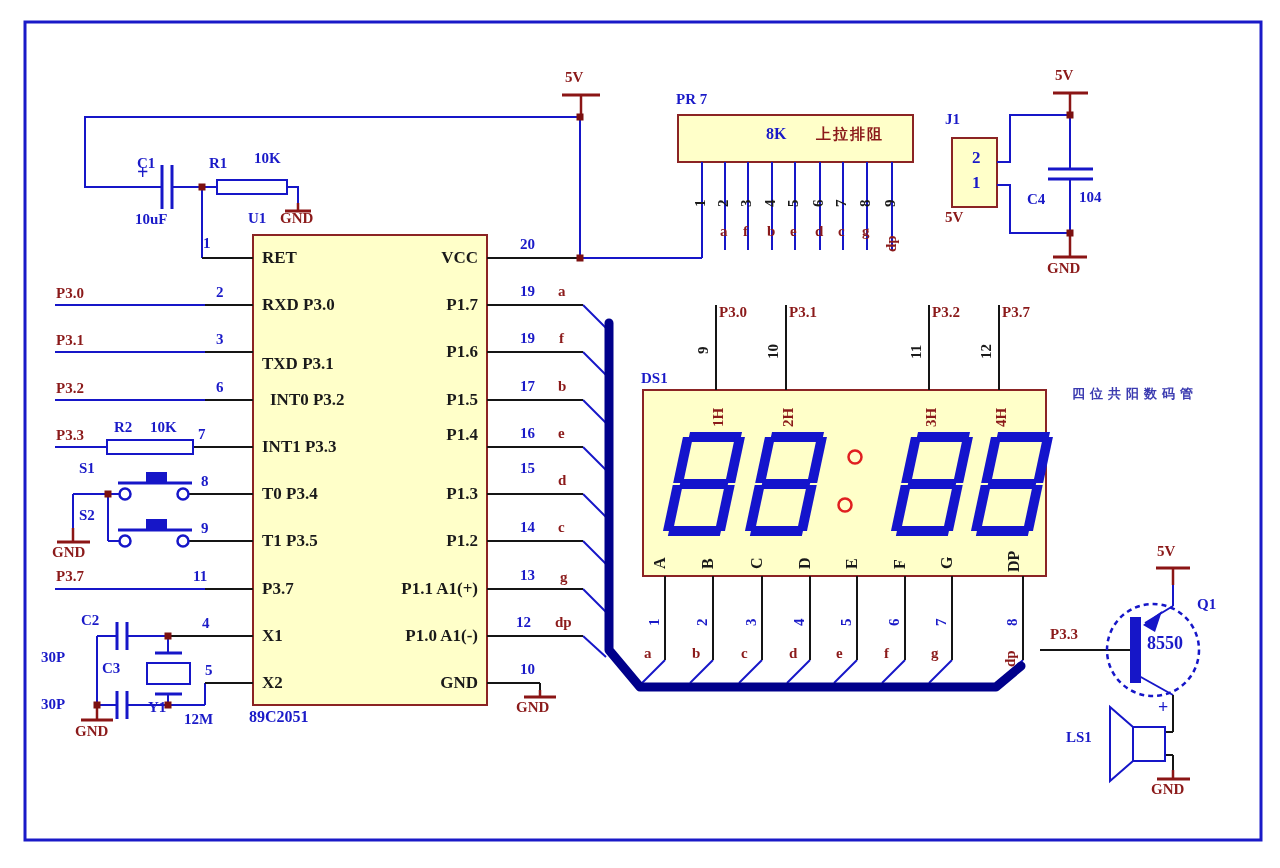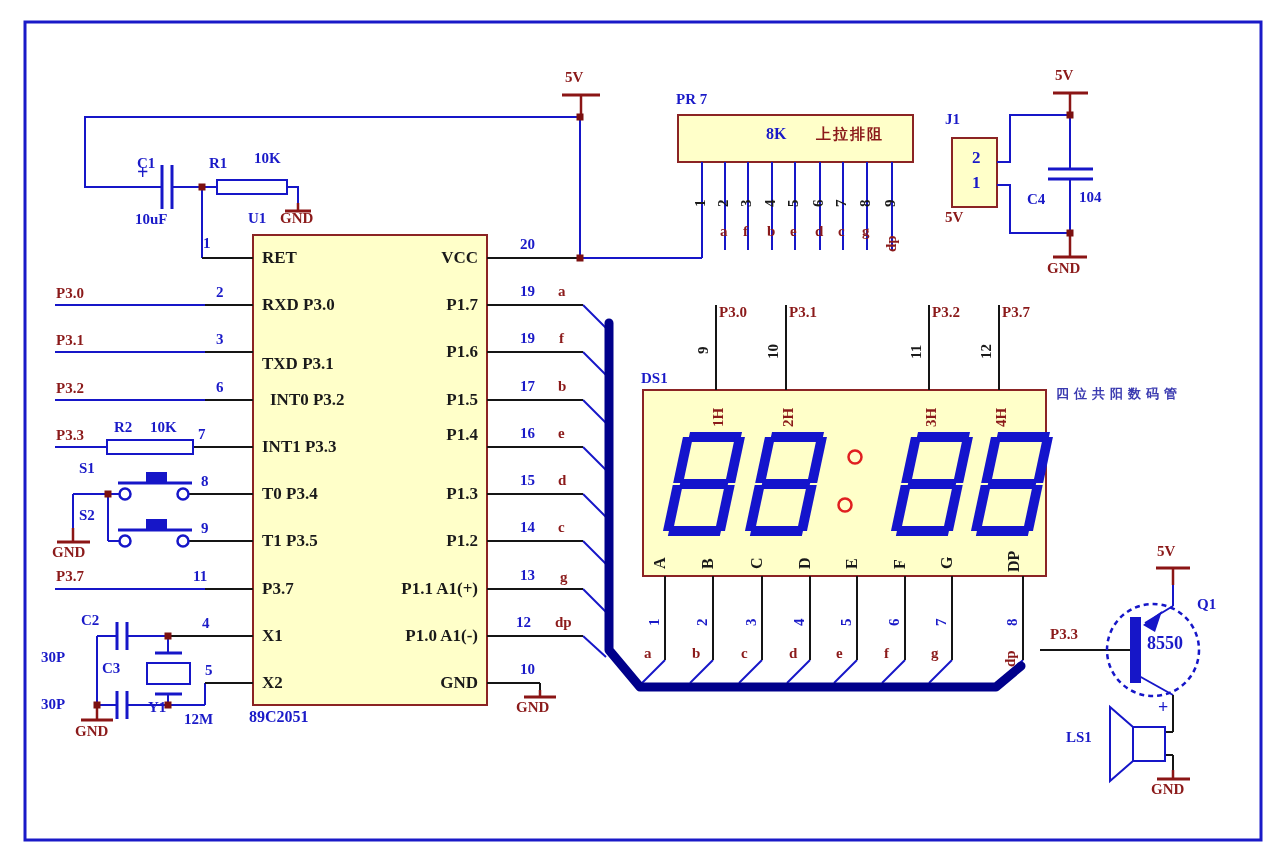--- a/index.html
+++ b/index.html
@@ -11,21 +11,21 @@
   .red{color:#8B1A1A;}
   .blk{color:#1a1a1a;}
   .note{color:#3A3AB0;}
   .f13{font-size:13px;}
   .f16{font-size:16px;}
   .f17{font-size:17px;}
   .f18{font-size:18px;}
   .f20{font-size:20px;}
   .rot{transform-origin:0 0;transform:rotate(-90deg);}
   .ls2{letter-spacing:2px;}
-  .ls5{letter-spacing:5px;}
+  .ls5{letter-spacing:5px;margin-left:16px;}
   .ra{text-align:right;width:122px;}
 </style>
 </head>
 <body>
 
 <div class="canvas">
 
 <svg width="1280" height="868" viewBox="0 0 1280 868">
 
   <rect x="25" y="22" width="1236" height="818" fill="none" stroke="#1A1AC8" stroke-width="3"></rect>
@@ -315,21 +315,21 @@
 
 <span class="lbl blue" style="left:520px;top:237px">20</span>
 <span class="lbl blue" style="left:520px;top:284px">19</span>
 <span class="lbl red" style="left:558px;top:284px">a</span>
 <span class="lbl blue" style="left:520px;top:331px">19</span>
 <span class="lbl red" style="left:559px;top:331px">f</span>
 <span class="lbl blue" style="left:520px;top:379px">17</span>
 <span class="lbl red" style="left:558px;top:379px">b</span>
 <span class="lbl blue" style="left:520px;top:426px">16</span>
 <span class="lbl red" style="left:558px;top:426px">e</span>
-<span class="lbl blue" style="left:520px;top:473px">15</span>
+<span class="lbl blue" style="left:520px;top:461px">15</span>
 <span class="lbl red" style="left:558px;top:473px">d</span>
 <span class="lbl blue" style="left:520px;top:520px">14</span>
 <span class="lbl red" style="left:558px;top:520px">c</span>
 <span class="lbl blue" style="left:520px;top:568px">13</span>
 <span class="lbl red" style="left:560px;top:570px">g</span>
 <span class="lbl blue" style="left:516px;top:615px">12</span>
 <span class="lbl red" style="left:555px;top:615px">dp</span>
 <span class="lbl blue" style="left:520px;top:662px">10</span>
 <span class="lbl red" style="left:516px;top:700px">GND</span>
 

